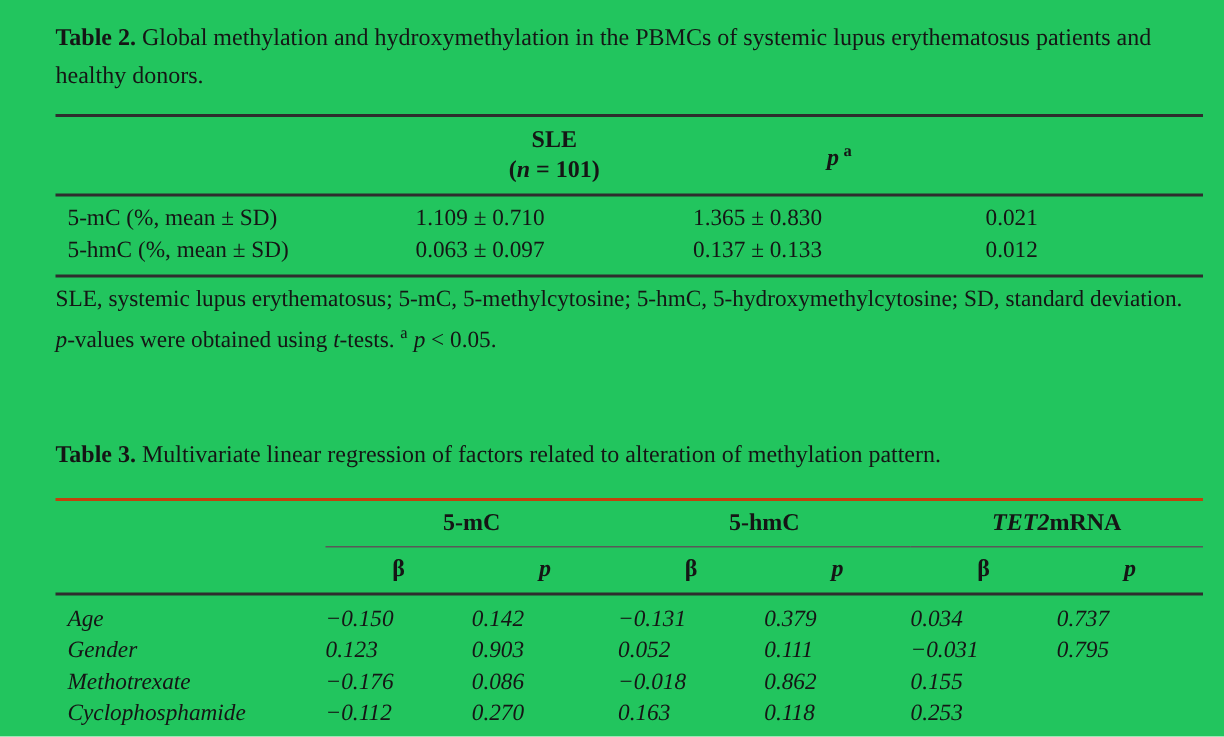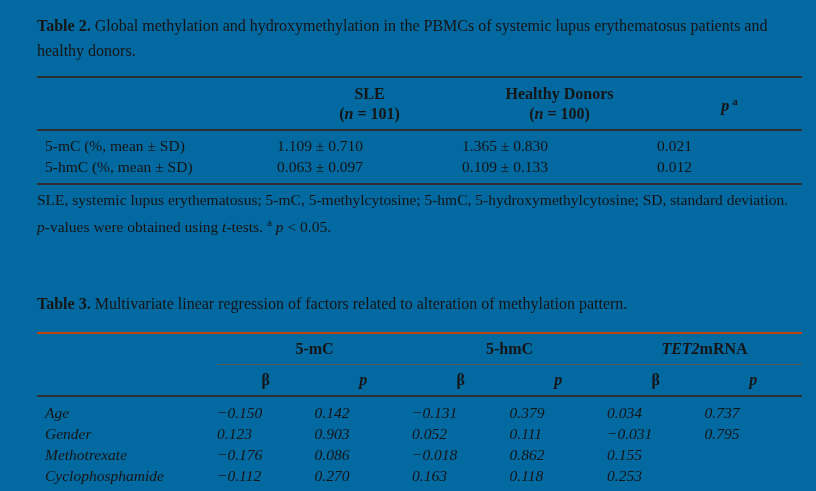--- a/index.html
+++ b/index.html
@@ -1,20 +1,20 @@
 <!DOCTYPE html>
 <html><head>
 <meta charset="utf-8">
 <style>
   html, body { margin: 0; padding: 0; background: #ffffff; }
   .page {
     position: relative;
     width: 816px;
     height: 491px;
-    background: #0369a1;
+    background: #22c55e;
     color: #151515;
     font-family: "Liberation Serif", "DejaVu Serif", serif;
     overflow: hidden;
   }
   .content {
     position: absolute;
     left: 37px;
     top: 0;
     width: 765px;
   }
@@ -109,37 +109,33 @@
 
     <p class="caption t2-caption"><span class="cap-label">Table 2.</span><span> Global methylation and hydroxymethylation in the PBMCs of systemic lupus erythematosus patients and healthy donors.</span></p>
 
     <div class="t2">
       <div class="t2-head">
         <div class="hcell"></div>
         <div class="hcell">
           <div>SLE</div>
           <div><span>(</span><span class="it">n</span><span> = 101)</span></div>
         </div>
-        <div class="hcell">
-          <div>Healthy Donors</div>
-          <div><span>(</span><span class="it">n</span><span> = 100)</span></div>
-        </div>
         <div class="hcell"><span class="it">p</span><sup class="hdr-sup">a</sup></div>
       </div>
       <div class="t2-body">
         <div class="t2-row">
           <div class="cell-label">5-mC (%, mean ± SD)</div>
           <div class="cell-num">1.109 ± 0.710</div>
           <div class="cell-num">1.365 ± 0.830</div>
           <div class="cell-num">0.021</div>
         </div>
         <div class="t2-row">
           <div class="cell-label">5-hmC (%, mean ± SD)</div>
           <div class="cell-num">0.063 ± 0.097</div>
-          <div class="cell-num">0.109 ± 0.133</div>
+          <div class="cell-num">0.137 ± 0.133</div>
           <div class="cell-num">0.012</div>
         </div>
       </div>
     </div>
 
     <p class="fn"><span>SLE, systemic lupus erythematosus; 5-mC, 5-methylcytosine; 5-hmC, 5-hydroxymethylcytosine; SD, standard deviation. </span><span class="it">p</span><span>-values were obtained using </span><span class="it">t</span><span>-tests. </span><sup class="fn-a">a</sup><span class="it">p</span><span> &lt; 0.05.</span></p>
 
     <p class="caption t3-caption"><span class="cap-label">Table 3.</span><span> Multivariate linear regression of factors related to alteration of methylation pattern.</span></p>
 
     <div class="t3">

